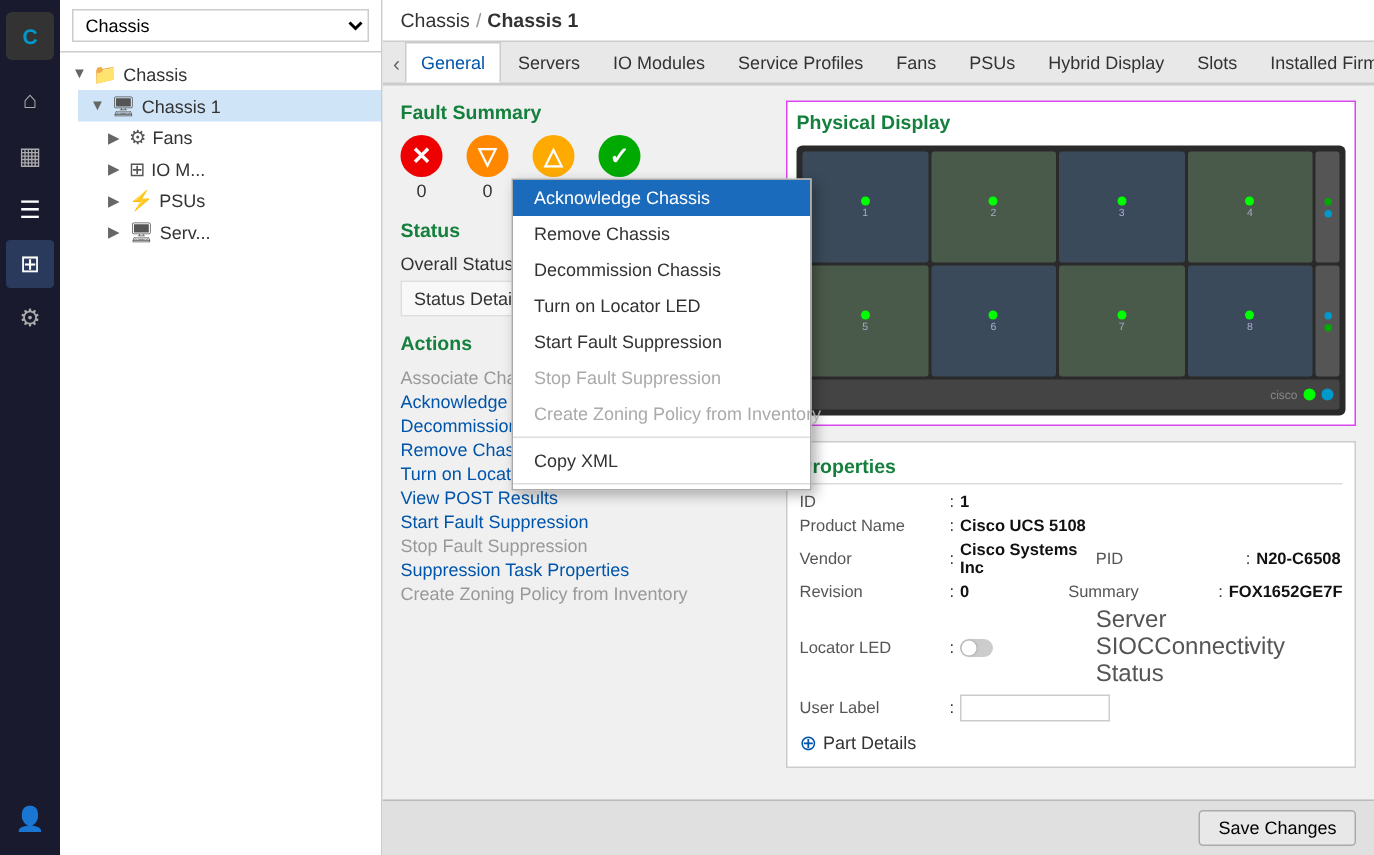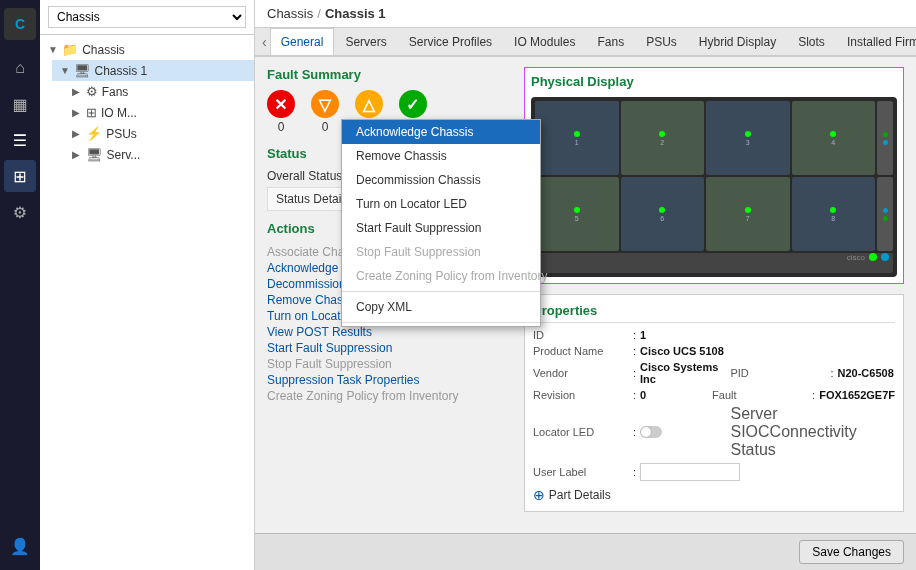--- a/index.html
+++ b/index.html
@@ -244,21 +244,21 @@
       align-items: center;
       justify-content: center;
       gap: 3px;
     }
     .side-led { width: 5px; height: 5px; border-radius: 50%; background: #0a0; }
     .chassis-base {
       height: 20px;
       background: #444;
       border-radius: 2px;
       display: flex;
-      align-items: flex-start;
+      align-items: center;
       justify-content: flex-end;
       padding: 0 4px;
       gap: 4px;
     }
     .base-led { width: 8px; height: 8px; border-radius: 50%; background: #0f0; }
     .cisco-logo { font-size: 8px; color: #888; }
 
     
     .properties-section {
       background: #fff;
@@ -435,22 +435,22 @@
     <div class="breadcrumb-bar">
       <span>Chassis</span>
       <span class="breadcrumb-sep">/</span>
       <span style="font-weight:bold;">Chassis 1</span>
     </div>
 
     <div class="tabs-bar">
       <button class="tab-nav-btn">‹</button>
       <div class="tab active">General</div>
       <div class="tab">Servers</div>
+      <div class="tab">IO Modules</div>
       <div class="tab">Service Profiles</div>
-      <div class="tab">IO Modules</div>
       <div class="tab">Fans</div>
       <div class="tab">PSUs</div>
       <div class="tab">Hybrid Display</div>
       <div class="tab">Slots</div>
       <div class="tab">Installed Firmware</div>
 
     </div>
 
     <div style="flex:1;overflow:hidden;position:relative;">
 
@@ -610,21 +610,21 @@
               </div>
             </div>
 
             <div class="prop-row">
               <div class="prop-half" style="flex:1.2;">
                 <span class="prop-label">Revision</span>
                 <span class="prop-colon">:</span>
                 <span class="prop-value bold">0</span>
               </div>
               <div class="prop-half" style="flex:1;">
-                <span class="prop-label">Fault</span>
+                <span class="prop-label">Summary</span>
                 <span class="prop-colon">:</span>
                 <span class="prop-value bold">FOX1652GE7F</span>
               </div>
             </div>
 
             <div class="prop-row">
               <div class="prop-half" style="flex:1.2;">
                 <span class="prop-label">Locator LED</span>
                 <span class="prop-colon">:</span>
                 <div class="locator-toggle">

